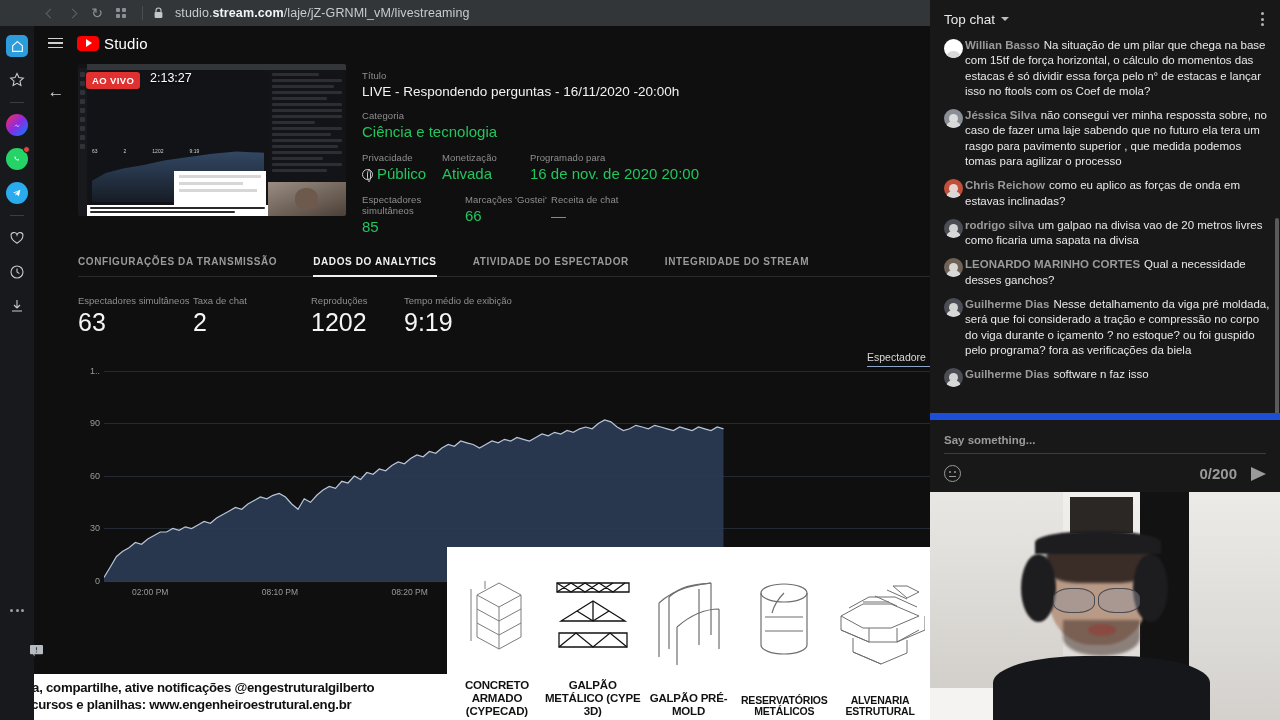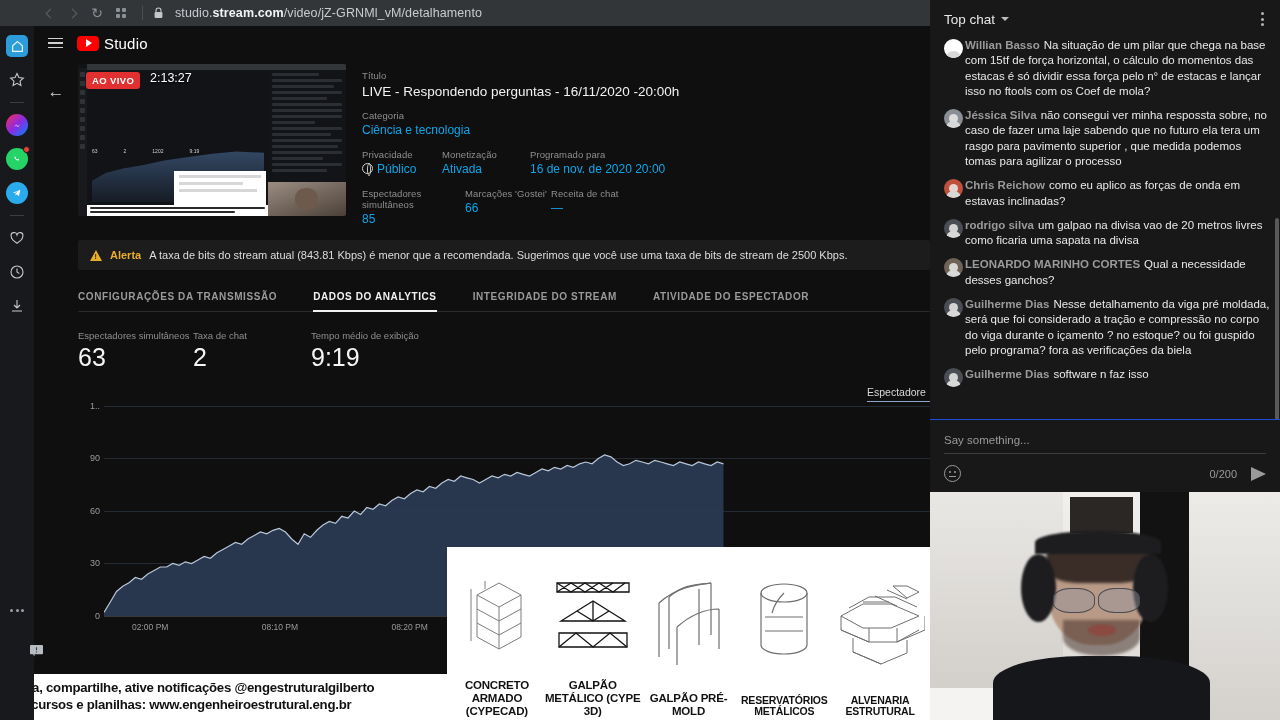--- a/index.html
+++ b/index.html
@@ -99,21 +99,21 @@
   .mini-ovl i { display:block; height:3px; margin: 4px 5px; background:#d7d7d7; }
   .live-badge {
     position: absolute; left: 8px; top: 8px; background: #e03030; color: #fff;
     font-size: 9.5px; font-weight: 700; letter-spacing: .4px; padding: 3px 6px; border-radius: 3px;
   }
   .live-time { position: absolute; left: 52px; top: 7px; color: #fff; font-size: 12.5px; font-weight: 500; text-shadow: 0 1px 2px #000; padding-left: 20px; }
 
   .meta { padding-top: 6px; color: #fff; min-width: 0; }
   .meta-lbl { color: #8f8f8f; font-size: 9.5px; letter-spacing: .1px; }
   .meta-title { color: #f2f2f2; font-size: 13.5px; margin: 3px 0 11px; }
-  .meta-val { color: #0ea5e9; font-size: 12px; margin-top: 2px; }
+  .meta-val { color: #22c55e; font-size: 15px; margin-top: 2px; }
   .meta-cat { margin-bottom: 12px; }
   .meta-cols { display: flex; gap: 0; }
   .mc { }
   .mc.w1 { width: 80px; }
   .mc.w2 { width: 88px; }
   .mc.w3 { width: 180px; }
   .meta-cols2 { display: flex; margin-top: 12px; }
   .m2 { }
   .m2.a { width: 103px; }
   .m2.b { width: 86px; }
@@ -194,29 +194,29 @@
   .kebab i { width: 3px; height: 3px; border-radius: 50%; background: #b4b4b4; display:block; }
   .chat-list { flex: 1; overflow: hidden; padding: 0 10px 0 14px; position: relative; }
   .msg { display: flex; gap: 2px; margin-bottom: 9px; }
   .ava { width: 19px; height: 19px; border-radius: 50%; flex: none; margin-top: 1px;
          display:flex; align-items:center; justify-content:center; overflow:hidden; }
   .ava-glyph { width: 9px; height: 9px; background: #d8d8d8; border-radius: 50%; position: relative; }
   .ava-glyph::after { content:""; position:absolute; left:-3px; top:7px; width: 15px; height: 8px; border-radius: 7px 7px 0 0; background: #d8d8d8; }
   .msg-body { font-size: 11.5px; line-height: 1.33; color: #e8e8e8; }
   .author { color: #9a9a9a; font-weight: 700; margin-right: 4px; }
   .scrollbar { position: absolute; right: 1px; top: 180px; width: 4px; height: 210px; background: #5a5a5a; border-radius: 2px; }
-  .chat-footer { border-top: 1px solid #1d4ed8; padding: 14px 14px 10px; }
+  .chat-footer { border-top: 7px solid #1d4ed8; padding: 14px 14px 10px; font-weight: bold; }
   .say { color: #9a9a9a; font-size: 11.5px; padding-bottom: 7px; border-bottom: 1px solid #3d3d3d; }
   .footer-row { display: flex; align-items: center; margin-top: 11px; }
   .emoji { width: 17px; height: 17px; border-radius: 50%; border: 1.4px solid #9a9a9a; position: relative; }
   .emoji i { position: absolute; width: 2px; height: 2px; background: #9a9a9a; border-radius: 50%; top: 5px; }
   .emoji i.l { left: 4px; } .emoji i.r { right: 4px; }
   .emoji::after { content:""; position:absolute; left: 4px; right: 4px; top: 10px; height: 1.4px; background: #9a9a9a; }
   .footer-spacer { flex: 1; }
-  .counter { color: #9a9a9a; font-size: 11px; margin-right: 14px; }
+  .counter { color: #9a9a9a; font-size: 15px; margin-right: 14px; }
   .send { width: 0; height: 0; border-left: 15px solid #9a9a9a; border-top: 7px solid transparent; border-bottom: 7px solid transparent; }
 
   
   .cam {
     position: absolute; right: 0; bottom: 0; width: 350px; height: 228px; overflow: hidden;
     background: #000; z-index: 20;
   }
   .cam-scene { position: absolute; inset: 0; background: #0a0a0a; }
   .wall-l { position: absolute; left: 0; top: 0; width: 38%; height: 100%; background: linear-gradient(180deg,#e9e7e4,#cfccc7); }
   .wall-m { position: absolute; left: 38%; top: 0; width: 22%; height: 100%; background: linear-gradient(180deg,#f2f0ee,#d9d6d2); }
@@ -256,21 +256,21 @@
           <i></i>
         </span>
     </div>
     <div class="vsep"></div>
     <div class="lock">
       <svg width="11" height="12" viewBox="0 0 11 12">
           <path d="M3 5V3.5a2.5 2.5 0 015 0V5" fill="none" stroke="#c3c7ca" stroke-width="1.1"></path>
           <rect x="1.6" y="5" width="7.8" height="6" rx="1.2" fill="#c3c7ca"></rect>
         </svg>
     </div>
-    <div class="url"><span>studio.</span><b>stream.com</b><span>/video/jZ-GRNMl_vM/detalhamento</span></div>
+    <div class="url"><span>studio.</span><b>stream.com</b><span>/laje/jZ-GRNMl_vM/livestreaming</span></div>
   </div>
 
   <div class="rail">
     <div class="rail-ic">
       <span class="rail-sq" style="background:#2d9cdb">
           <svg width="13" height="13" viewBox="0 0 16 16">
             <path d="M8 2l6 5.2V14H2V7.2z" fill="none" stroke="#eaf6ff" stroke-width="1.4"></path>
           </svg>
         </span>
     </div>
@@ -446,41 +446,40 @@
                 <div class="meta-val">66</div>
               </div>
               <div class="m2">
                 <div class="meta-lbl">Receita de chat</div>
                 <div class="meta-val">—</div>
               </div>
             </div>
           </div>
         </div>
 
-        <div class="alert">
-          <span class="warn-tri"></span>
-          <span class="alert-kw">Alerta</span>
-          <span class="alert-txt">A taxa de bits do stream atual (843.81 Kbps) é menor que a recomendada. Sugerimos que você use uma taxa de bits de stream de 2500 Kbps.</span>
-        </div>
 
         <div class="tabs">
           <div class="tab">CONFIGURAÇÕES DA TRANSMISSÃO</div>
           <div class="tab active">DADOS DO ANALYTICS</div>
+          <div class="tab">ATIVIDADE DO ESPECTADOR</div>
           <div class="tab">INTEGRIDADE DO STREAM</div>
-          <div class="tab">ATIVIDADE DO ESPECTADOR</div>
         </div>
 
         <div class="metrics">
           <div class="metric c0">
             <div class="metric-lbl">Espectadores simultâneos</div>
             <div class="metric-val">63</div>
           </div>
           <div class="metric c1">
             <div class="metric-lbl">Taxa de chat</div>
             <div class="metric-val">2</div>
+          </div>
+          <div class="metric c2">
+            <div class="metric-lbl">Reproduções</div>
+            <div class="metric-val">1202</div>
           </div>
           <div class="metric c3">
             <div class="metric-lbl">Tempo médio de exibição</div>
             <div class="metric-val">9:19</div>
           </div>
         </div>
 
         <div class="chart-area">
           <div class="chart-legend">Espectadore</div>
           <div class="ylabels" id="ylabels">

